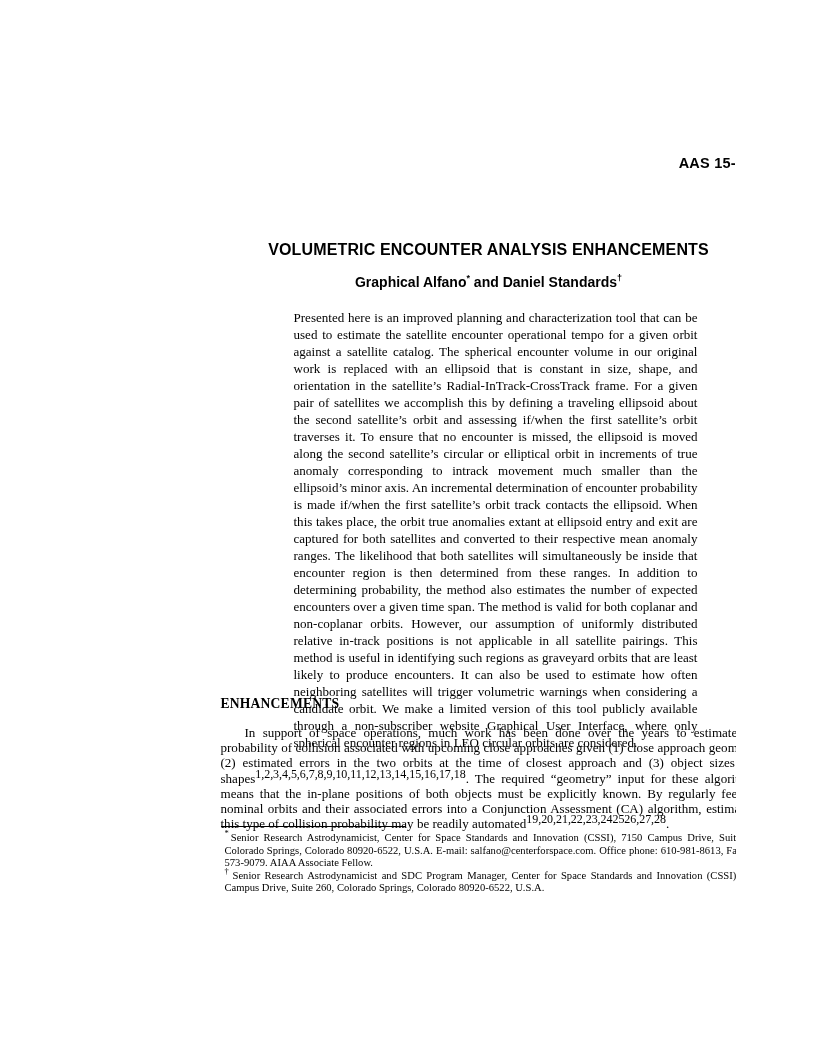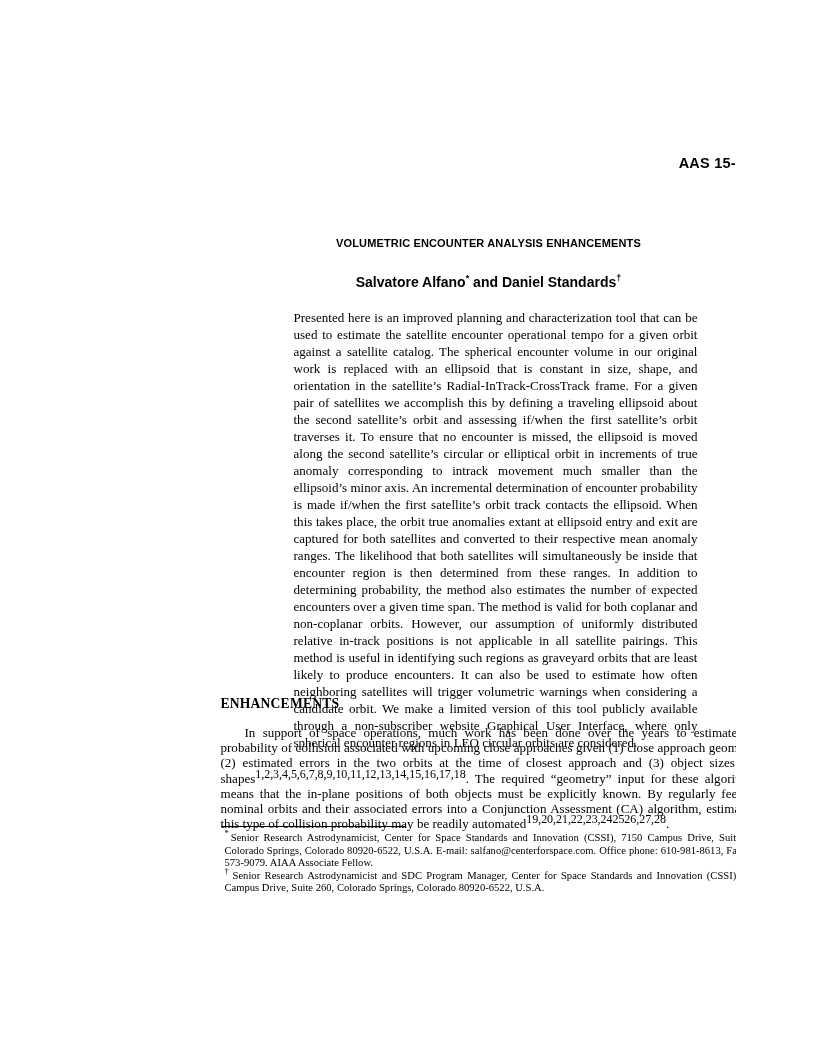--- a/index.html
+++ b/index.html
@@ -33,21 +33,21 @@
 
   
   .title {
     position: absolute;
     top: 214px;
     left: 108px;
     width: 600px;
     text-align: center;
     font-family: "Liberation Sans", sans-serif;
     font-weight: bold;
-    font-size: 11px;
+    font-size: 16px;
     letter-spacing: 0.15px;
   }
 
   
   .authors {
     position: absolute;
     top: 258px;
     left: 108px;
     width: 600px;
     text-align: center;
@@ -152,21 +152,21 @@
 </head>
 <body>
 
 <div class="page">
 
   <div class="paper-number">AAS 15-581</div>
 
   <h1 class="title">VOLUMETRIC ENCOUNTER ANALYSIS ENHANCEMENTS</h1>
 
   <div class="authors">
-    <span>Salvatore Alfano</span><sup>*</sup><span> and </span><span>Daniel Standards</span><sup>†</sup>
+    <span>Graphical Alfano</span><sup>*</sup><span> and </span><span>Daniel Standards</span><sup>†</sup>
   </div>
 
   <div class="abstract">Presented here is an improved planning and characterization tool that can be used to estimate the satellite encounter operational tempo for a given orbit against a satellite catalog. The spherical encounter volume in our original work is replaced with an ellipsoid that is constant in size, shape, and orientation in the satellite’s Radial-InTrack-CrossTrack frame. For a given pair of satellites we accomplish this by defining a traveling ellipsoid about the second satellite’s orbit and assessing if/when the first satellite’s orbit traverses it. To ensure that no encounter is missed, the ellipsoid is moved along the second satellite’s circular or elliptical orbit in increments of true anomaly corresponding to intrack movement much smaller than the ellipsoid’s minor axis. An incremental determination of encounter probability is made if/when the first satellite’s orbit track contacts the ellipsoid. When this takes place, the orbit true anomalies extant at ellipsoid entry and exit are captured for both satellites and converted to their respective mean anomaly ranges. The likelihood that both satellites will simultaneously be inside that encounter region is then determined from these ranges. In addition to determining probability, the method also estimates the number of expected encounters over a given time span. The method is valid for both coplanar and non-coplanar orbits. However, our assumption of uniformly distributed relative in-track positions is not applicable in all satellite pairings. This method is useful in identifying such regions as graveyard orbits that are least likely to produce encounters. It can also be used to estimate how often neighboring satellites will trigger volumetric warnings when considering a candidate orbit. We make a limited version of this tool publicly available through a non-subscriber website Graphical User Interface, where only spherical encounter regions in LEO circular orbits are considered.</div>
 
   <h2 class="section-heading">ENHANCEMENTS</h2>
 
   <p class="body-par">
     <span>In support of space operations, much work has been done over the years to estimate the probability of collision associated with upcoming close approaches given (1) close approach geometry, (2) estimated errors in the two orbits at the time of closest approach and (3) object sizes and shapes</span><sup>1,2,3,4,5,6,7,8,9,10,11,12,13,14,15,16,17,18</sup><span>.  The required “geometry” input for these algorithms means that the in-plane positions of both objects must be explicitly known.  By regularly feeding nominal orbits and their associated errors into a Conjunction Assessment (CA) algorithm, estimating this type of collision probability may be readily automated</span><sup>19,20,21,22,23,242526,27,28</sup><span>.</span>
   </p>
 

